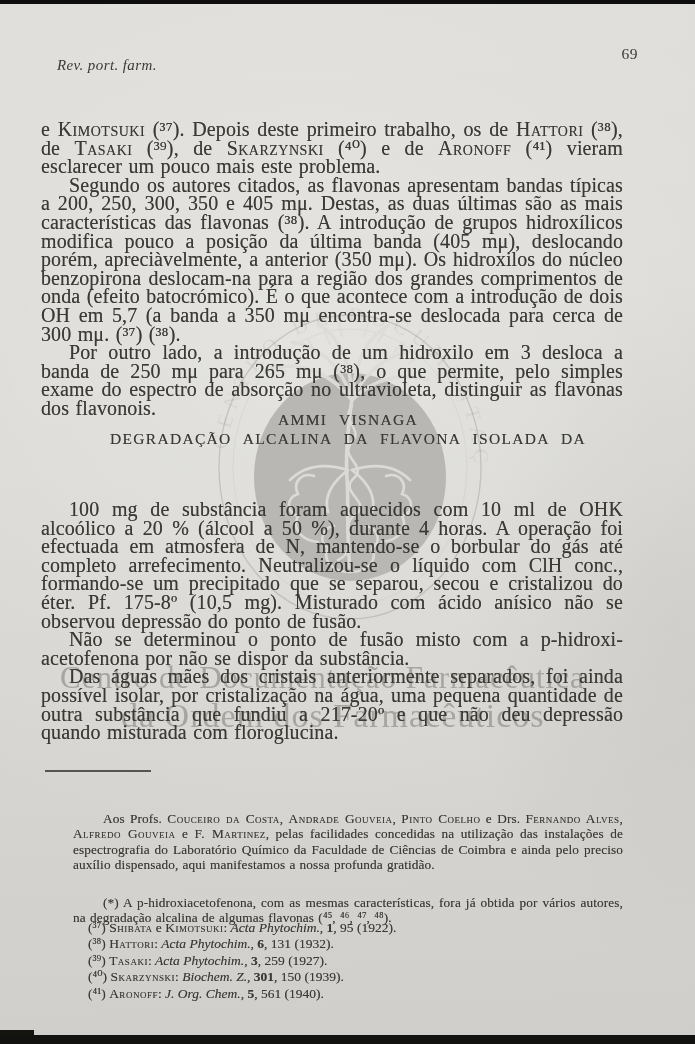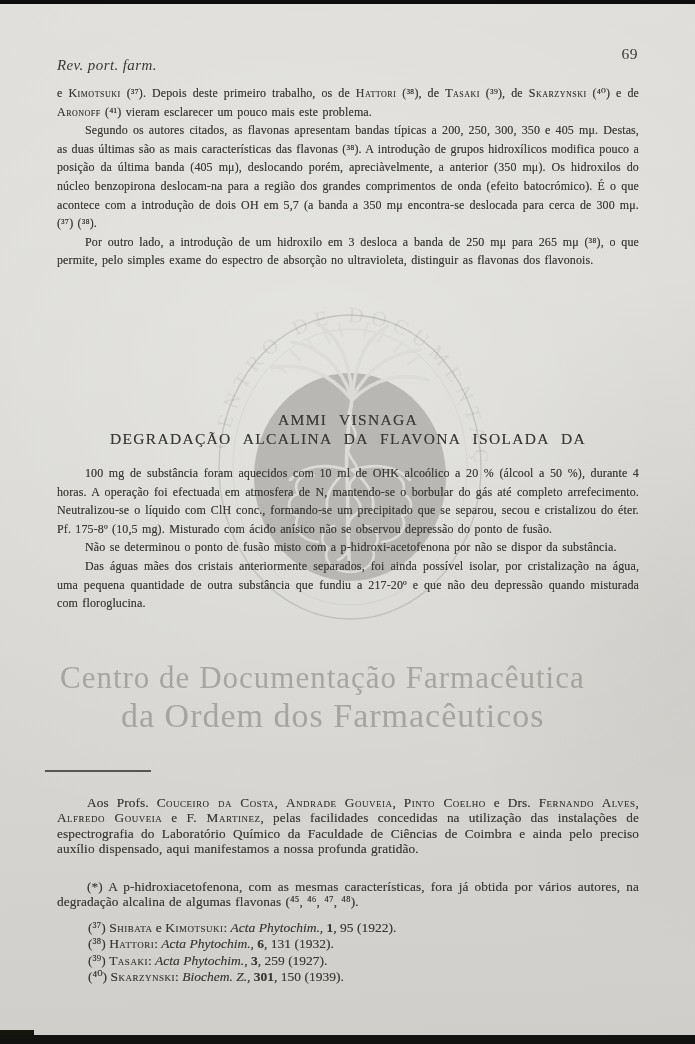--- a/index.html
+++ b/index.html
@@ -22,42 +22,42 @@
   .wm-line1{left:60px;top:660px;font-size:31px;}
   .wm-line2{left:121px;top:697px;font-size:34px;}
 
   
   .hdr{position:absolute;left:57px;top:45px;width:581px;display:flex;justify-content:space-between;
        font-size:15px;}
   .hdr .journal{font-style:italic;letter-spacing:.4px;margin-top:12px;}
   .hdr .pageno{font-size:15.5px;letter-spacing:.5px;text-align:right;}
 
   
-  .flow{position:absolute;left:57px;width:582px;font-size:12px;line-height:18.6px;
+  .flow{position:absolute;left:41px;width:582px;font-size:20px;line-height:18.6px;
         text-align:justify;letter-spacing:.12px;word-spacing:1.2px;
-        text-shadow:0 0 .45px rgba(58,57,51,.55);}
+        text-shadow:0 0 .45px rgba(58,57,51,.55);margin-top:36px;}
   .flow p{margin:0;}
   .flow p.ind{text-indent:28px;}
   #flow1{top:84px;}
   #flow2{top:464px;}
 
   .s-sc{font-variant:small-caps;letter-spacing:.5px;}
   .s-i{font-style:italic;}
   .s-b{font-weight:bold;}
 
   .heading{position:absolute;left:57px;top:410px;width:582px;text-align:center;
            font-size:15.5px;line-height:19px;letter-spacing:1.3px;word-spacing:7px;
            text-shadow:0 0 .45px rgba(58,57,51,.55);}
 
   .rule{position:absolute;left:45px;top:770px;width:106px;height:2px;background:#56554f;}
 
   .small-flow{position:absolute;left:57px;width:582px;font-size:13.3px;line-height:15.4px;
         text-align:justify;letter-spacing:.1px;word-spacing:.8px;
         text-shadow:0 0 .4px rgba(58,57,51,.5);}
-  .small-flow p{margin:0;text-indent:30px;}
+  .small-flow p{margin:16px;text-indent:30px;}
   #ack{top:795px;}
   #fnstar{top:879px;}
 
   .refs{position:absolute;left:88px;top:920px;width:551px;font-size:13.5px;line-height:16.4px;
         text-shadow:0 0 .4px rgba(58,57,51,.5);}
   .refs p{margin:0;white-space:nowrap;}
 </style>
 </head>
 <body>
 
@@ -138,15 +138,16 @@
 
   <div class="small-flow" id="fnstar">
     <p><span>(*) A p-hidroxiacetofenona, com as mesmas características, fora já obtida por vários autores, na degradação alcalina de algumas flavonas (⁴⁵, ⁴⁶, ⁴⁷, ⁴⁸).</span></p>
   </div>
 
   <div class="refs">
     <p><span>(³⁷)  </span><span class="s-sc">Shibata</span><span> e </span><span class="s-sc">Kimotsuki</span><span>: </span><span class="s-i">Acta Phytochim.,</span><span> </span><span class="s-b">1</span><span>, 95 (1922).</span></p>
     <p><span>(³⁸)  </span><span class="s-sc">Hattori</span><span>: </span><span class="s-i">Acta Phytochim.,</span><span> </span><span class="s-b">6</span><span>, 131 (1932).</span></p>
     <p><span>(³⁹)  </span><span class="s-sc">Tasaki</span><span>: </span><span class="s-i">Acta Phytochim.,</span><span> </span><span class="s-b">3</span><span>, 259 (1927).</span></p>
     <p><span>(⁴⁰)  </span><span class="s-sc">Skarzynski</span><span>: </span><span class="s-i">Biochem. Z.,</span><span> </span><span class="s-b">301</span><span>, 150 (1939).</span></p>
+    <p><span>(⁴¹)  </span><span class="s-sc">Aronoff</span><span>: </span><span class="s-i">J. Org. Chem.,</span><span> </span><span class="s-b">5</span><span>, 561 (1940).</span></p>
   </div>
 
 </div>
 
 </body></html>

